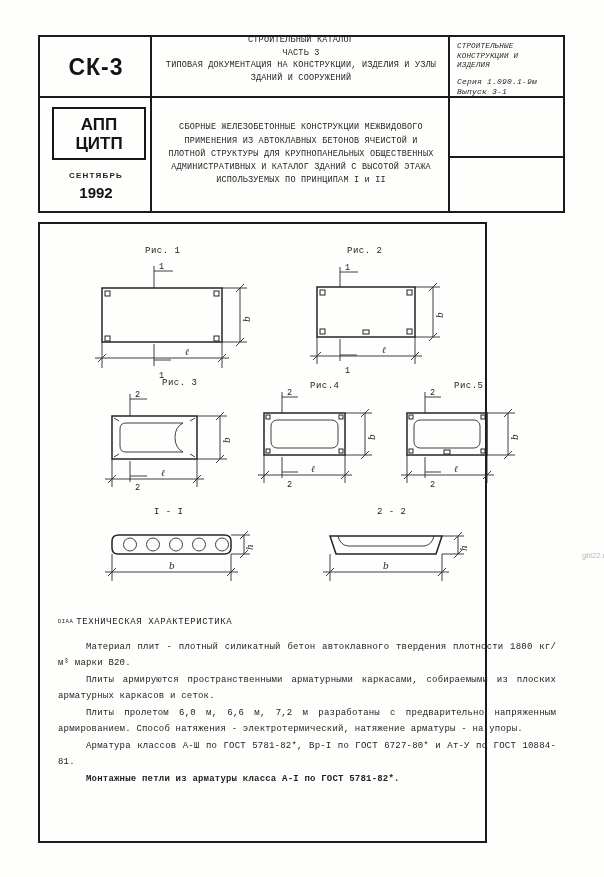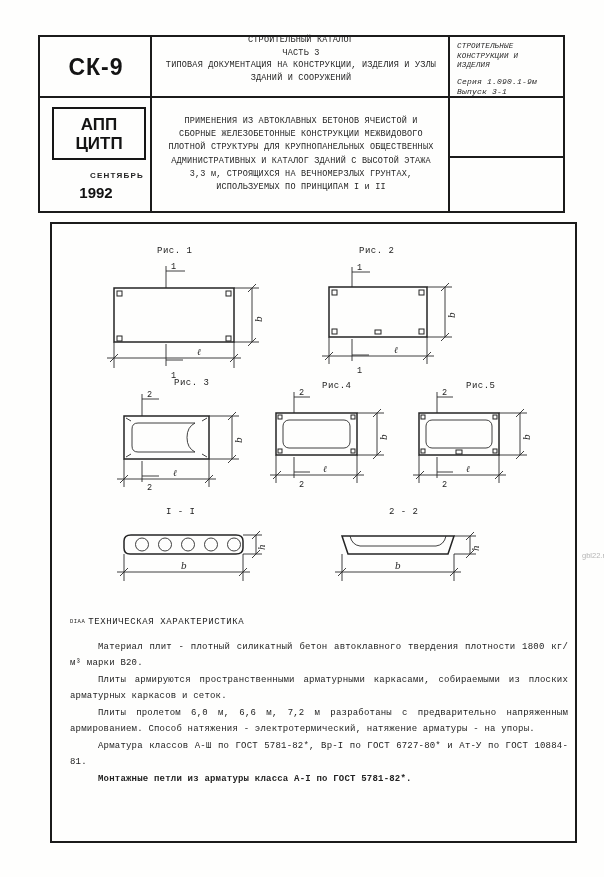--- a/index.html
+++ b/index.html
@@ -14,29 +14,29 @@
   .code-text{font-family:"Liberation Sans",sans-serif;font-weight:bold;font-size:23px;letter-spacing:1px;color:#141414;}
   .catalog-cell{left:112px;top:0;width:298px;height:44px;display:flex;flex-direction:column;align-items:center;justify-content:center;
                 font-size:8.5px;line-height:12.5px;text-align:center;letter-spacing:.2px;border-radius:26px;}
   .org-cell{left:410px;top:0;width:115px;height:61px;padding:5px 0 0 7px;font-size:7.5px;line-height:9.5px;letter-spacing:.2px;font-style:italic;}
   .series-block{margin-top:6px;font-size:8px;line-height:10.5px;}
   .pub-cell{left:0;top:61px;width:104px;height:113px;padding-left:14px;}
   .pub-box{position:absolute;left:12px;top:9px;width:94px;height:53px;border:2px solid #161616;box-sizing:border-box;
            display:flex;flex-direction:column;align-items:center;justify-content:center;
            font-family:"Liberation Sans",sans-serif;font-weight:bold;font-size:17px;line-height:19px;color:#141414;}
   .month{position:absolute;left:0;width:112px;top:73px;text-align:center;
-         font-family:"Liberation Sans",sans-serif;font-weight:bold;font-size:8px;letter-spacing:1.2px;color:#222;margin-left:21px;}
+         font-family:"Liberation Sans",sans-serif;font-weight:bold;font-size:8px;letter-spacing:1.2px;color:#222;}
   .year{position:absolute;left:0;width:112px;top:86px;text-align:center;
         font-family:"Liberation Sans",sans-serif;font-weight:bold;font-size:15px;color:#111;}
   .subject-cell{left:112px;top:61px;width:298px;height:113px;display:flex;flex-direction:column;align-items:center;justify-content:center;
                 font-size:8.5px;line-height:13.2px;text-align:center;letter-spacing:.2px;}
   .empty-cell{left:410px;top:61px;width:115px;height:60px;}
   .sheets-cell{left:410px;top:121px;width:115px;height:53px;padding:6px 0 0 7px;font-size:8px;line-height:13.5px;letter-spacing:.2px;}
   
-  .main{position:absolute;left:50px;top:222px;width:527px;height:621px;border:2px solid #1b1b1b;box-sizing:border-box;}
+  .main{position:absolute;left:38px;top:222px;width:449px;height:621px;border:2px solid #1b1b1b;box-sizing:border-box;}
   .cap{position:absolute;font-size:9px;letter-spacing:.5px;color:#222;}
   svg{position:absolute;overflow:visible;}
   svg text{font-family:"Liberation Mono","DejaVu Sans Mono",monospace;font-size:8.5px;fill:#222;}
   svg text.dim{font-family:"DejaVu Serif",serif;font-style:italic;font-size:9px;}
   .ln{stroke:#242424;stroke-width:1.5;fill:none;}
   .thin{stroke:#2a2a2a;stroke-width:.9;fill:none;}
   .sq{fill:none;stroke:#242424;stroke-width:1;}
   
   .tech{position:absolute;left:18px;top:390px;width:498px;font-size:9px;line-height:16.5px;letter-spacing:.2px;color:#232323;}
   .tech-head{font-size:9px;letter-spacing:.6px;margin:0 0 8px 0;font-weight:normal;}
@@ -52,21 +52,21 @@
 
 <div class="page">
 
   <div class="hdr">
     <div class="vline" style="left:110px"></div>
     <div class="vline" style="left:408px"></div>
     <div class="hline" style="top:59px"></div>
     <div class="hline" style="top:119px;left:408px"></div>
 
     <div class="cell code-cell">
-      <span class="code-text">СК-9</span>
+      <span class="code-text">СК-3</span>
     </div>
 
     <div class="cell catalog-cell">
       <span>СТРОИТЕЛЬНЫЙ КАТАЛОГ</span>
       <span>ЧАСТЬ 3</span>
       <span>ТИПОВАЯ ДОКУМЕНТАЦИЯ НА КОНСТРУКЦИИ, ИЗДЕЛИЯ И УЗЛЫ</span>
       <span>ЗДАНИЙ И СООРУЖЕНИЙ</span>
     </div>
 
     <div class="cell org-cell">
@@ -82,25 +82,24 @@
     <div class="cell pub-cell">
       <div class="pub-box">
         <span>АПП</span>
         <span>ЦИТП</span>
       </div>
       <div class="month">СЕНТЯБРЬ</div>
       <div class="year">1992</div>
     </div>
 
     <div class="cell subject-cell">
+      <span>СБОРНЫЕ ЖЕЛЕЗОБЕТОННЫЕ КОНСТРУКЦИИ МЕЖВИДОВОГО</span>
       <span>ПРИМЕНЕНИЯ ИЗ АВТОКЛАВНЫХ БЕТОНОВ ЯЧЕИСТОЙ И</span>
-      <span>СБОРНЫЕ ЖЕЛЕЗОБЕТОННЫЕ КОНСТРУКЦИИ МЕЖВИДОВОГО</span>
       <span>ПЛОТНОЙ СТРУКТУРЫ ДЛЯ КРУПНОПАНЕЛЬНЫХ ОБЩЕСТВЕННЫХ</span>
       <span>АДМИНИСТРАТИВНЫХ И КАТАЛОГ ЗДАНИЙ С ВЫСОТОЙ ЭТАЖА</span>
-      <span>3,3 м, СТРОЯЩИХСЯ НА ВЕЧНОМЕРЗЛЫХ ГРУНТАХ,</span>
       <span>ИСПОЛЬЗУЕМЫХ ПО ПРИНЦИПАМ I и II</span>
     </div>
 
     <div class="cell empty-cell"></div>
 
   </div>
 
   <div class="main">
 
     <div class="cap" style="left:105px;top:22px">Рис. 1</div>

